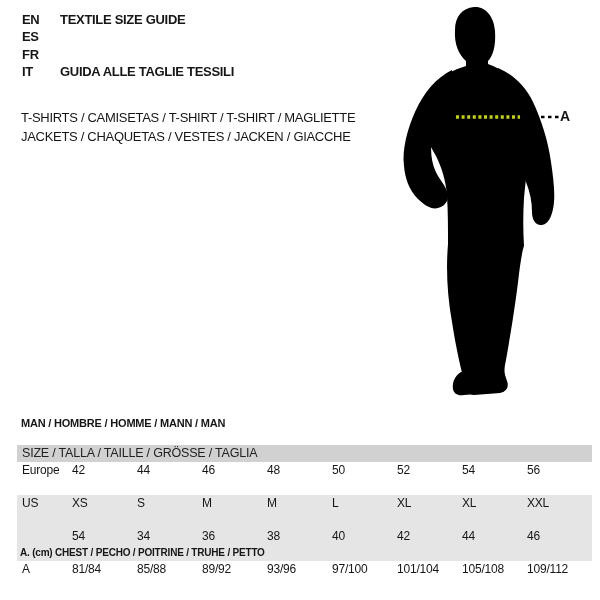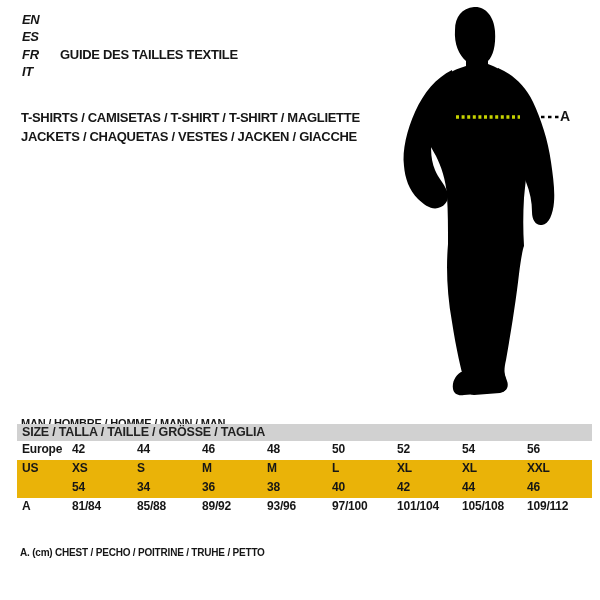--- a/index.html
+++ b/index.html
@@ -9,63 +9,64 @@
     width:600px; height:600px;
     background:#ffffff;
     font-family:"Liberation Sans", sans-serif;
     color:#161616;
     overflow:hidden;
   }
   
   .lang-block { position:absolute; left:22px; top:11px; }
   .lang-row { display:flex; height:17.4px; line-height:17.4px;
               font-size:13px; font-weight:700; letter-spacing:-0.3px; }
-  .lang-code { width:38px; flex:0 0 38px;font-style:italic; }
+  .lang-code { width:38px; flex:0 0 38px; }
   
   .cat-block { position:absolute; left:21px; top:108px; }
-  .cat-line { font-size:13px; font-weight:700; letter-spacing:-0.3px;
+  .cat-line { font-size:13px; font-weight:400; letter-spacing:-0.3px;
               line-height:19px; white-space:nowrap; }
   
   .figure-svg { position:absolute; left:0; top:0; width:600px; height:600px; }
   .fig-label { position:absolute; left:560px; top:108px;
                font-size:14px; font-weight:700; }
   
   .man-title { position:absolute; left:21px; top:417px;
                font-size:11px; font-weight:700; letter-spacing:-0.2px; }
   
-  .size-table { position:absolute; left:17px; top:424px; width:575px;
-                font-size:12px; letter-spacing:-0.2px;font-weight:bold; }
+  .size-table { position:absolute; left:17px; top:445px; width:575px;
+                font-size:12px; letter-spacing:-0.2px; }
   .t-header { height:17px; line-height:17px; background:#d1d1d1;
               padding-left:5px; font-size:12.5px; color:#222; }
   .t-row { display:grid; grid-template-columns:55px repeat(8,1fr);
-           height:19px; line-height:17.5px; }
+           height:33px; line-height:17.5px; }
   .t-row .lbl { padding-left:5px; text-align:left; }
   .t-row .val { text-align:left; }
   .bg-white { background:#ffffff; }
-  .bg-stripe { background:#eab308; }
+  .bg-stripe { background:#e5e5e5; }
   
   .footnote { position:absolute; left:20px; top:547px;
               font-size:10px; font-weight:700; letter-spacing:-0.2px; }
 </style>
 </head>
 <body>
 
 <div class="lang-block">
   <div class="lang-row">
     <span class="lang-code">EN</span>
+    <span>TEXTILE SIZE GUIDE</span>
   </div>
   <div class="lang-row">
     <span class="lang-code">ES</span>
   </div>
   <div class="lang-row">
     <span class="lang-code">FR</span>
-    <span>GUIDE DES TAILLES TEXTILE</span>
   </div>
   <div class="lang-row">
     <span class="lang-code">IT</span>
+    <span>GUIDA ALLE TAGLIE TESSILI</span>
   </div>
 </div>
 
 <div class="cat-block">
   <div class="cat-line">T-SHIRTS / CAMISETAS / T-SHIRT / T-SHIRT / MAGLIETTE</div>
   <div class="cat-line">JACKETS / CHAQUETAS / VESTES / JACKEN / GIACCHE</div>
 </div>
 
 <svg class="figure-svg" viewBox="0 0 600 600" xmlns="http://www.w3.org/2000/svg">
   <g fill="#000000">

